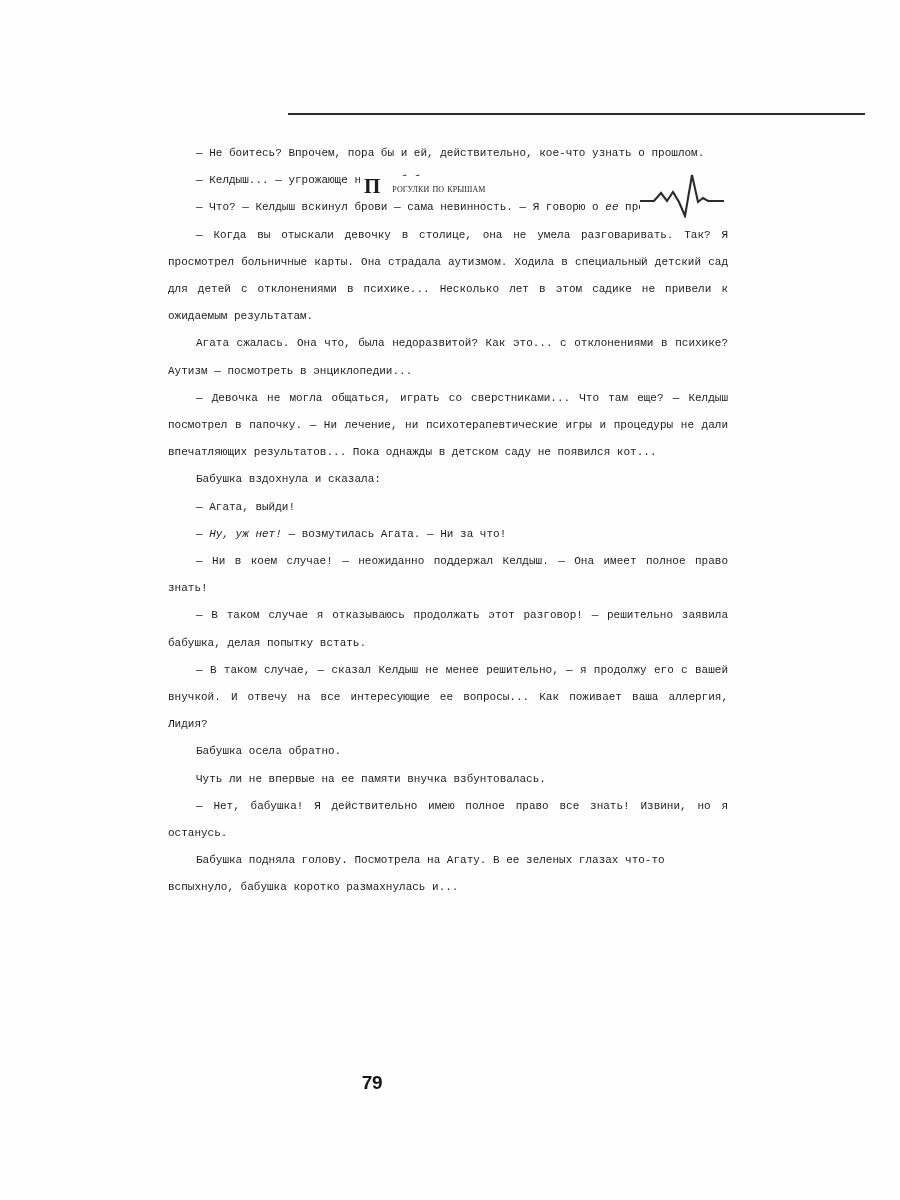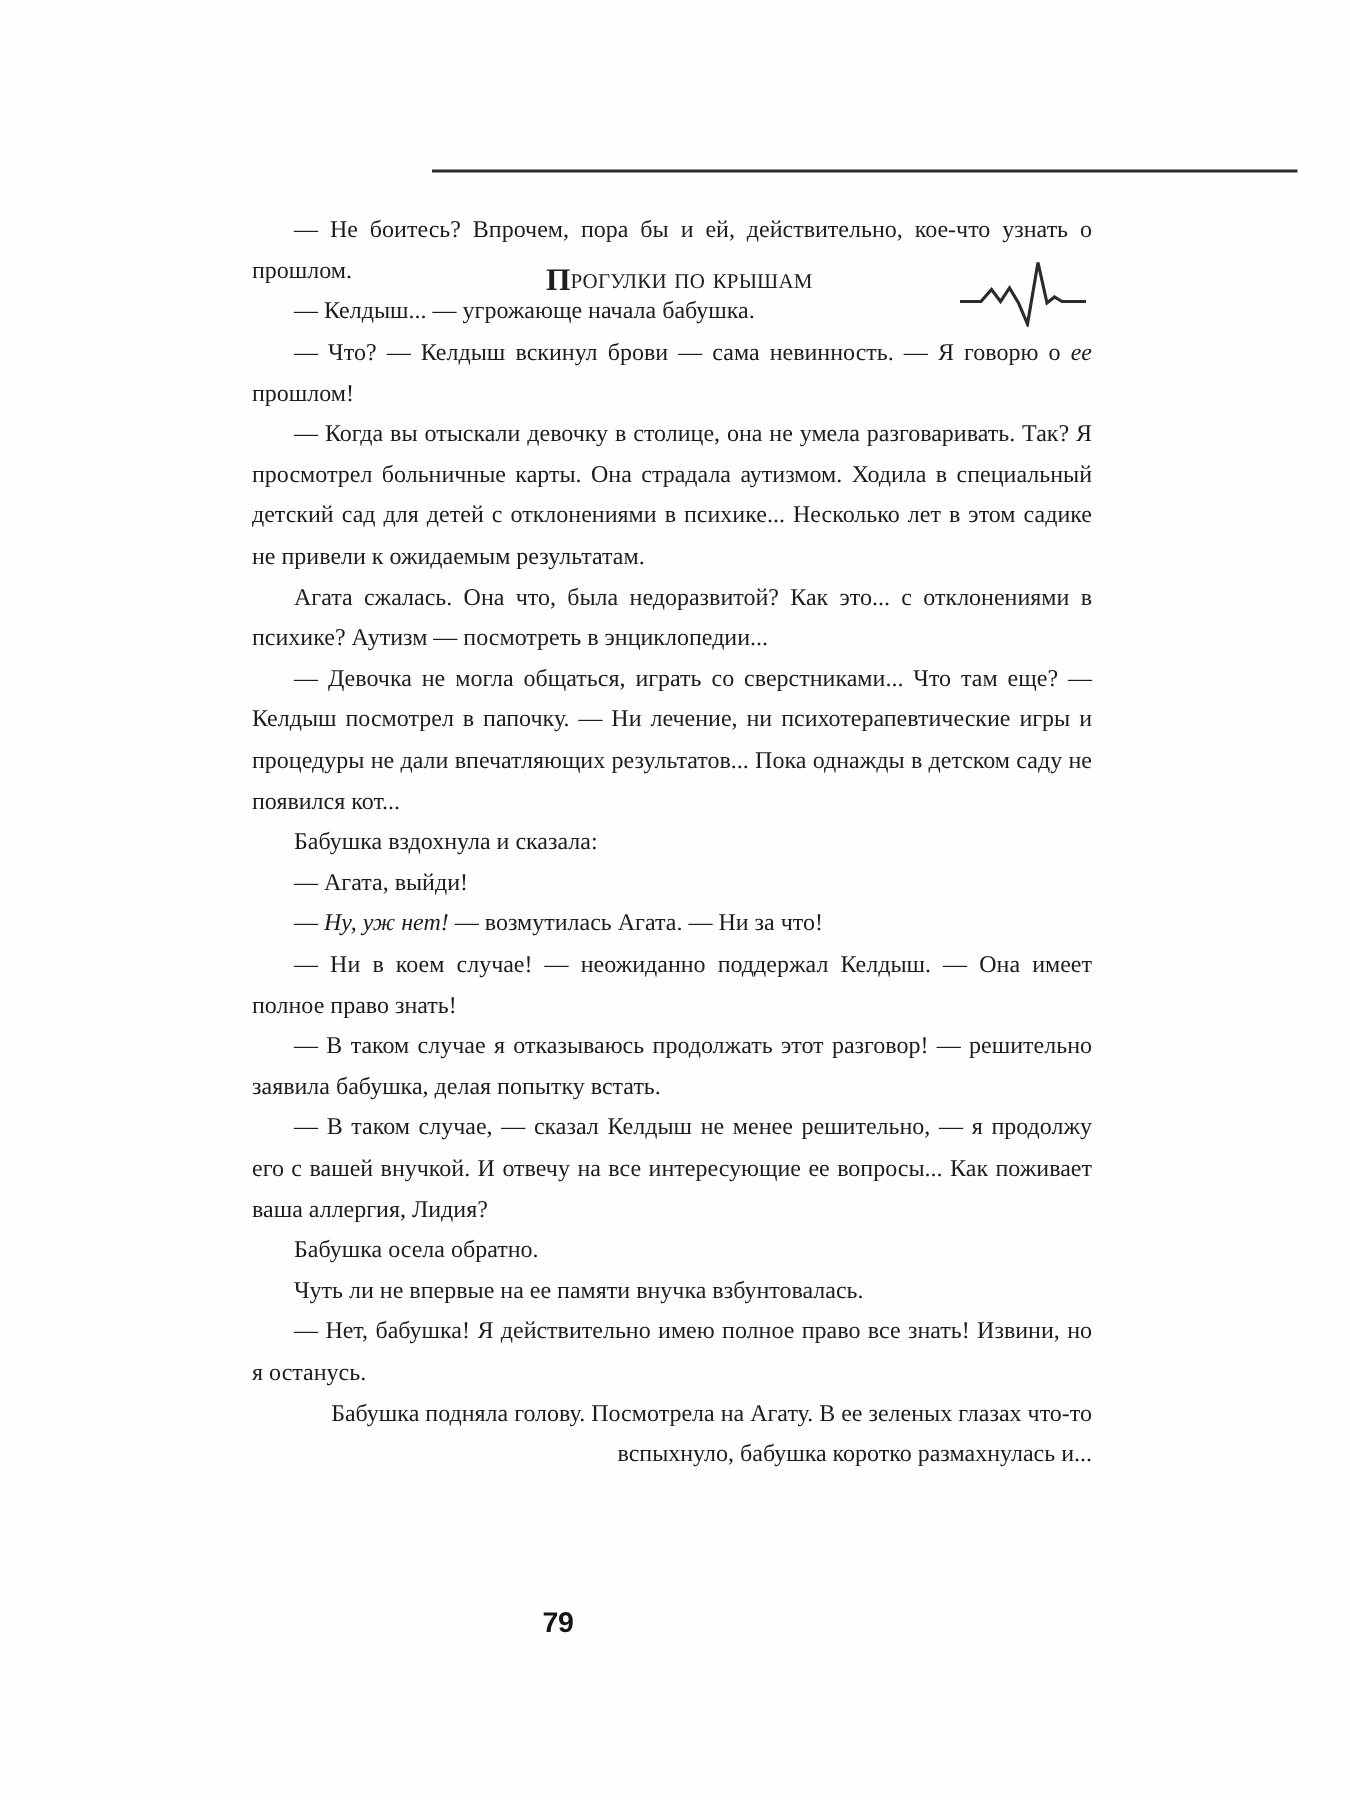--- a/index.html
+++ b/index.html
@@ -54,56 +54,58 @@
     line-height: 1;
     z-index: 3;
   }
   .runhead-title .cap {
     font-size: 21px;
     font-weight: 700;
     vertical-align: -1px;
     letter-spacing: 0;
   }
   .runhead-title .rest {
-    font-size: 20px;
+    font-size: 12px;
     letter-spacing: 0.1px;
+    margin-left: 12px;
   }
   .runhead-orn {
     position: absolute;
     left: 640px;
     top: 86px;
     width: 84px;
     height: 46px;
     background: #fefefe;
     z-index: 2;
   }
   .runhead-orn svg {
     display: block;
   }
 
   
   .textblock {
     position: absolute;
     left: 168px;
     top: 140px;
     width: 560px;
-    font-size: 16px;
+    font-size: 11px;
     line-height: 27.2px;
     text-align: justify;
     text-justify: inter-word;
     color: #1c1c1c;
     hyphens: manual;
+    font-family: Liberation Mono, monospace;
   }
   .textblock p {
     margin: 0;
     text-indent: 28px;
     text-align: justify;
   }
   .textblock p:last-child {
-    text-align: right;
+    text-align: left;
   }
   .textblock p em {
     font-style: italic;
     margin-top: 40px;
   }
 
   
   .folio {
     position: absolute;
     left: 0;

